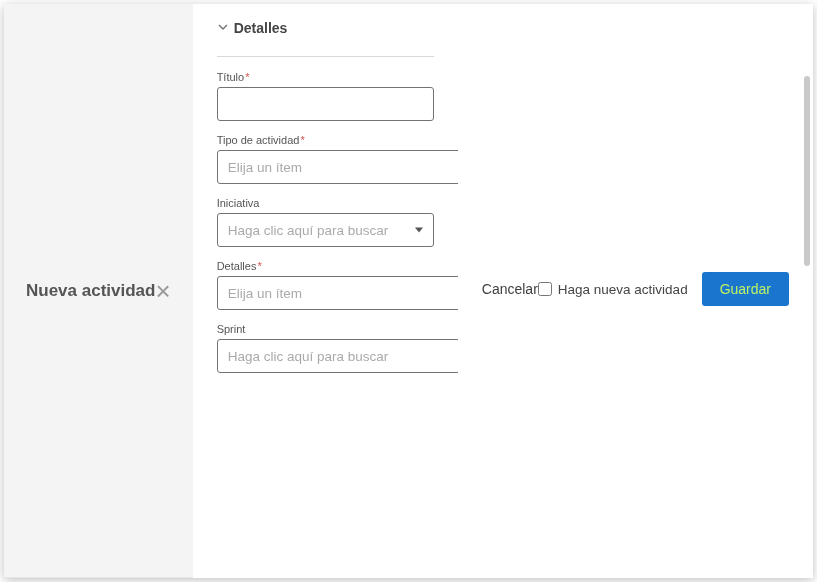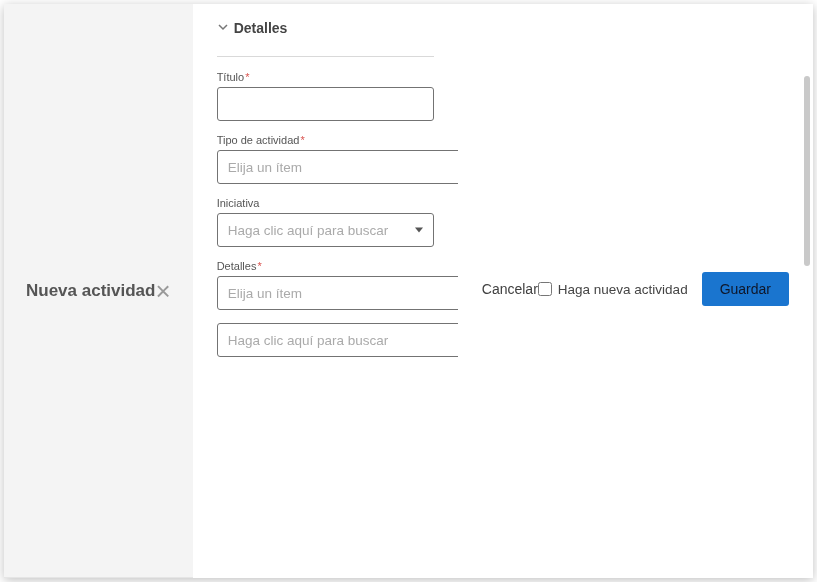--- a/index.html
+++ b/index.html
@@ -153,21 +153,21 @@
       font-size: 13.5px;
       color: #444;
     }
     .checkbox-wrap input {
       width: 14px;
       height: 14px;
       cursor: pointer;
     }
     .save-btn {
       background: #1a75cf;
-      color: #0f172a;
+      color: #bef264;
       border: none;
       border-radius: 3px;
       padding: 9px 18px;
       font-size: 14px;
       cursor: pointer;
     }
   </style>
 </head>
 <body>
 
@@ -218,20 +218,21 @@
       <label class="form-label">
         <span>Detalles</span><span class="required">*</span>
       </label>
       <div class="select-input w-half">
         <span class="select-placeholder">Elija un ítem</span>
         <span class="select-caret"></span>
       </div>
     </div>
 
     <div class="form-group">
+      <label class="form-label">Sprint</label>
       <div class="select-input w-half">
         <span class="select-placeholder">Haga clic aquí para buscar</span>
         <span class="select-caret"></span>
       </div>
     </div>
 
 
   </div>
 
   <div class="scroll-indicator"></div>

